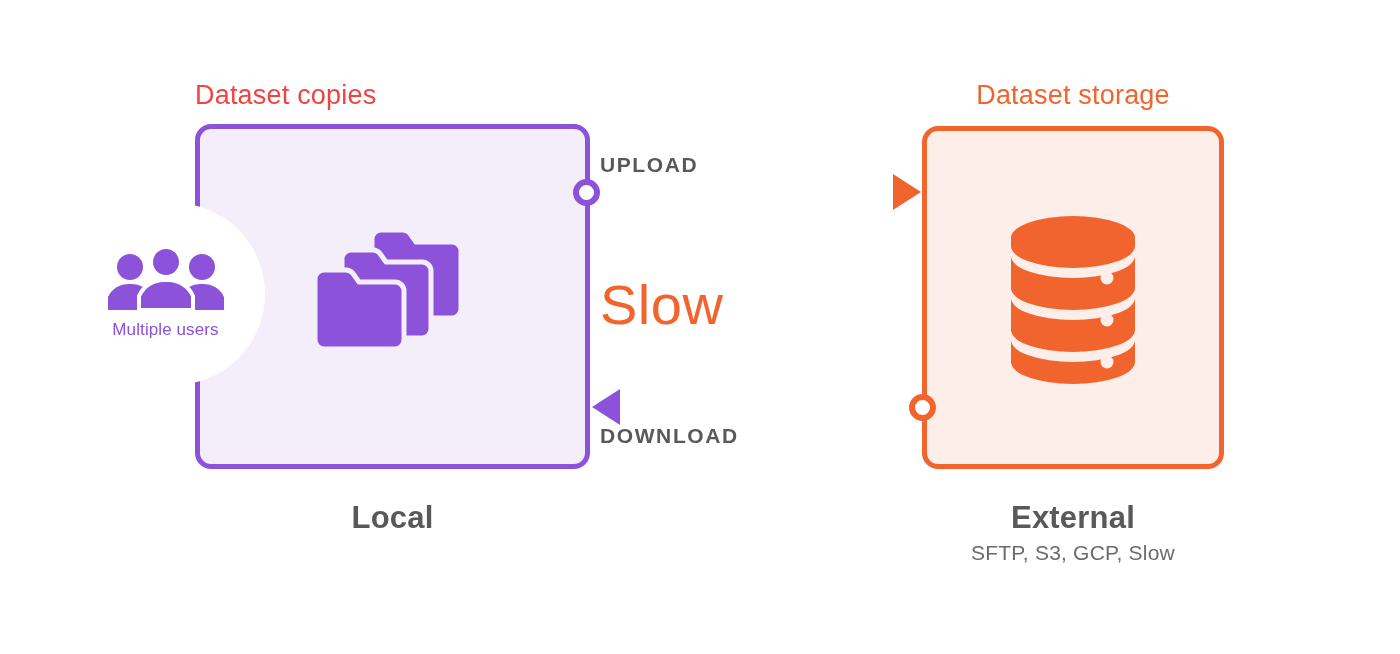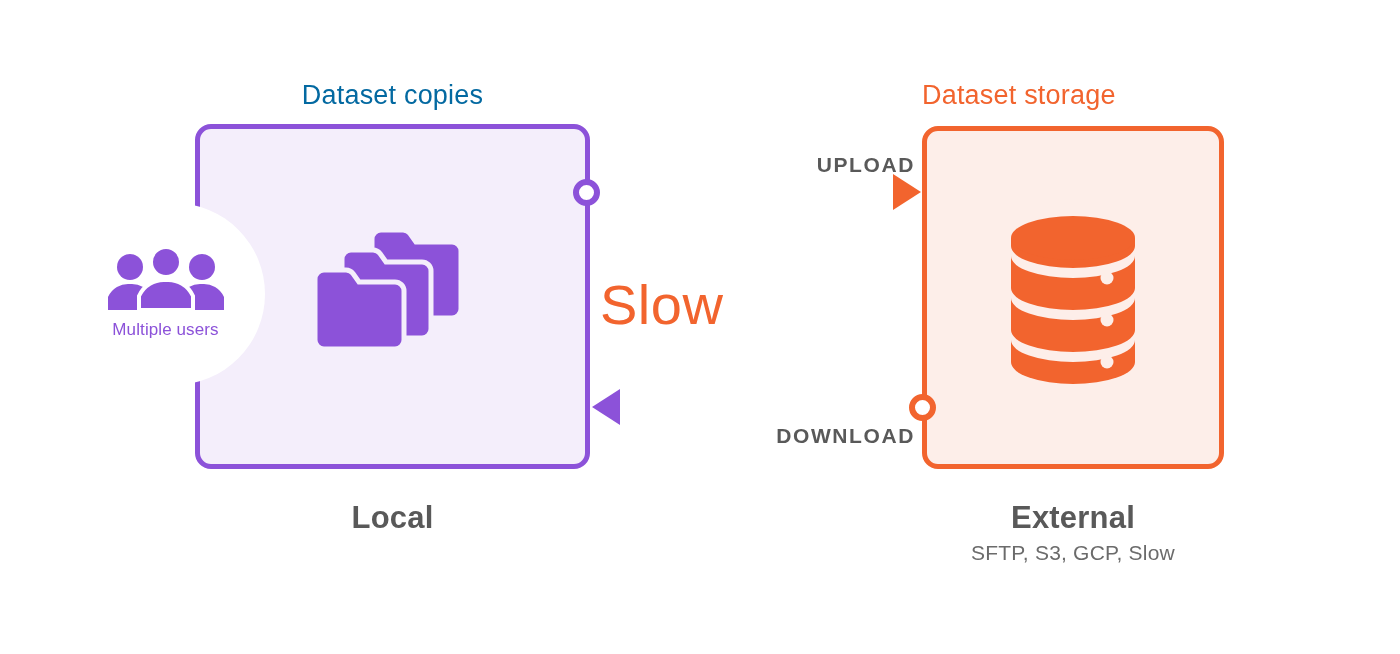--- a/index.html
+++ b/index.html
@@ -23,27 +23,28 @@
     position: absolute;
     font-size: 27px;
     font-weight: 400;
     letter-spacing: 0.2px;
     white-space: nowrap;
   }
   #local-title {
     left: 195px;
     top: 80px;
     width: 395px;
-    text-align: center;
-    color: #0369a1;
+    text-align: left;
+    color: #ef4444;
   }
   #external-title {
     left: 922px;
     top: 80px;
     width: 302px;
+    text-align: center;
     color: #f2642e;
   }
 
   
   .panel-box {
     position: absolute;
     box-sizing: border-box;
     border-radius: 16px;
   }
   #local-box {
@@ -139,21 +140,21 @@
   }
 
   
   .flow-label {
     position: absolute;
     font-size: 21px;
     font-weight: bold;
     color: #595959;
     letter-spacing: 1.6px;
     white-space: nowrap;
-    text-align: right;
+    text-align: left;
   }
   #upload-label { left: 600px; top: 153px; width: 315px; }
   #download-label { left: 600px; top: 424px; width: 315px; }
 
   #speed-label {
     position: absolute;
     left: 600px;
     top: 272px;
     width: 315px;
     text-align: left;

